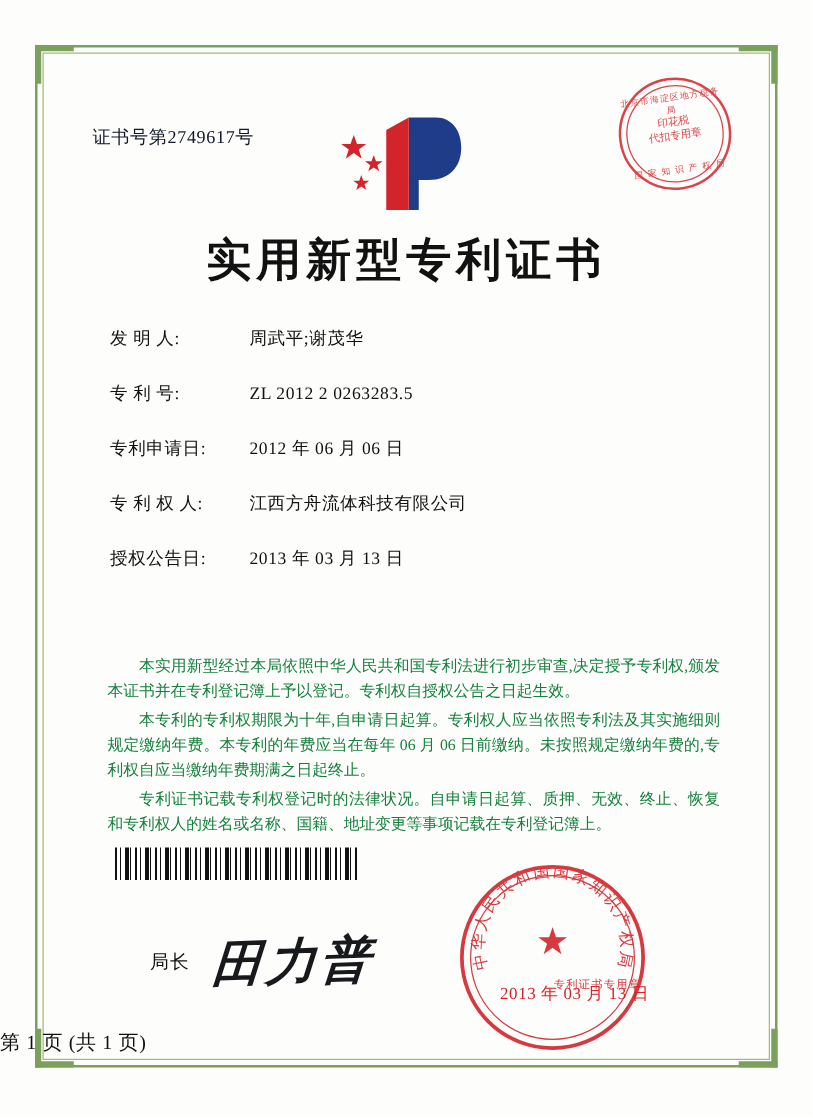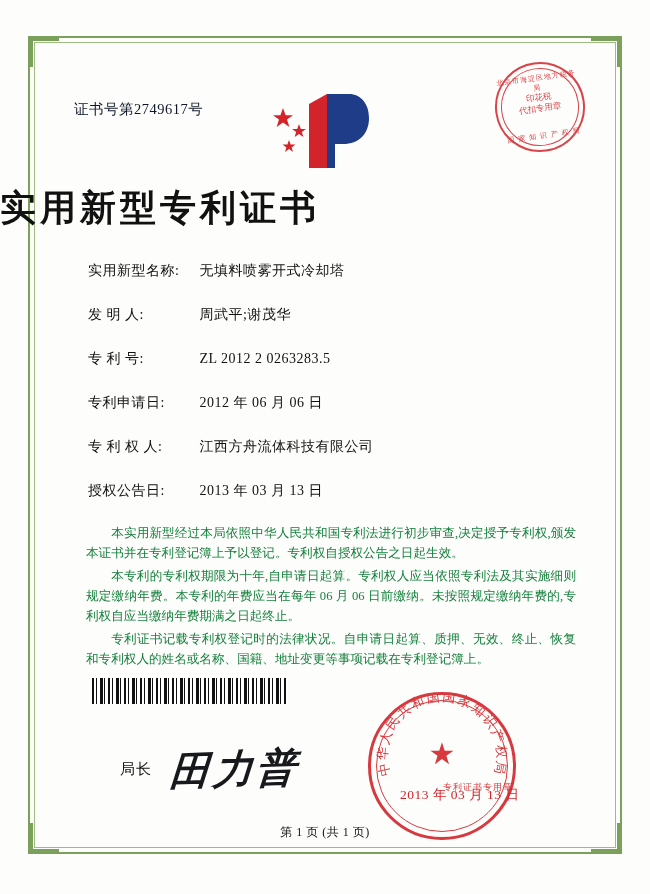--- a/index.html
+++ b/index.html
@@ -101,21 +101,21 @@
     font-size: 8.5px;
     line-height: 11px;
     font-family: "Liberation Sans", sans-serif;
   }
 
   .title {
     position: absolute;
     left: 0;
     right: 0;
     top: 184px;
-    text-align: left;
+    text-align: center;
     font-size: 36px;
     font-weight: bold;
     letter-spacing: 4px;
     color: #111;
   }
 
   .fields {
     position: absolute;
     left: 88px;
     top: 262px;
@@ -244,22 +244,21 @@
     font-size: 13.5px;
     color: #d2242a;
     letter-spacing: 0.5px;
   }
 
   .page-footer {
     position: absolute;
     left: 0;
     right: 0;
     top: 824px;
-    text-align: center;
-    font-size: 12px;
+    font-size: 16px;
     color: #111;
     letter-spacing: 0.5px;
   }
 </style>
 </head>
 <body>
 
 <div id="page">
 
   <div class="border-outer"></div>
@@ -289,24 +288,20 @@
     <div class="mid">
       <div>印花税</div>
       <div>代扣专用章</div>
     </div>
     <div class="arc-bottom">国 家 知 识 产 权 局</div>
   </div>
 
   <div class="title">实用新型专利证书</div>
 
   <div class="fields">
-    <div class="field">
-      <span class="label">实用新型名称:</span>
-      <span class="value">无填料喷雾开式冷却塔</span>
-    </div>
     <div class="field">
       <span class="label">发 明 人:</span>
       <span class="value">周武平;谢茂华</span>
     </div>
     <div class="field">
       <span class="label">专 利 号:</span>
       <span class="value">ZL 2012 2 0263283.5</span>
     </div>
     <div class="field">
       <span class="label">专利申请日:</span>

